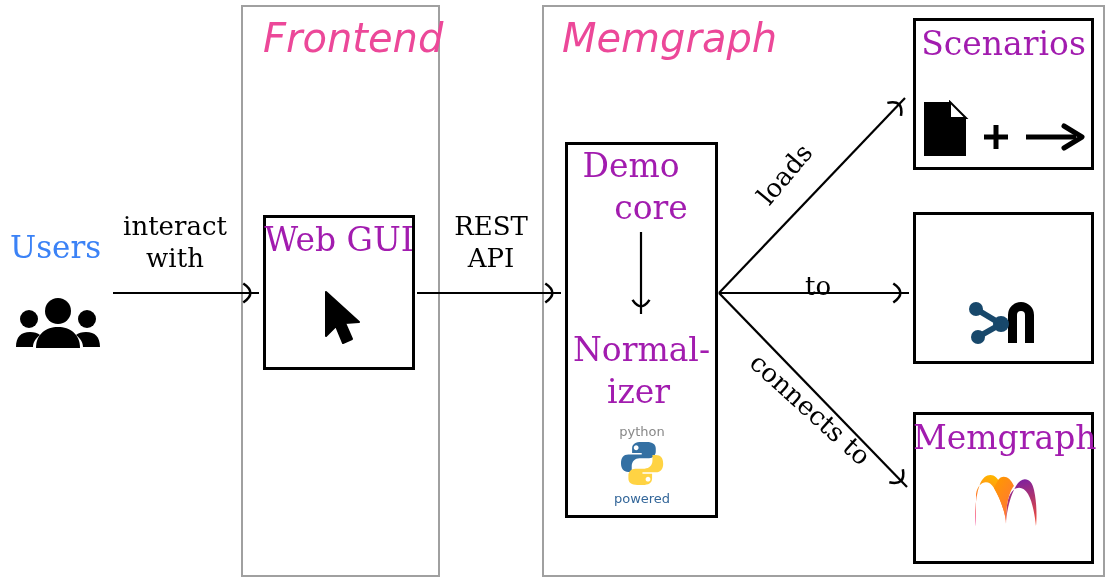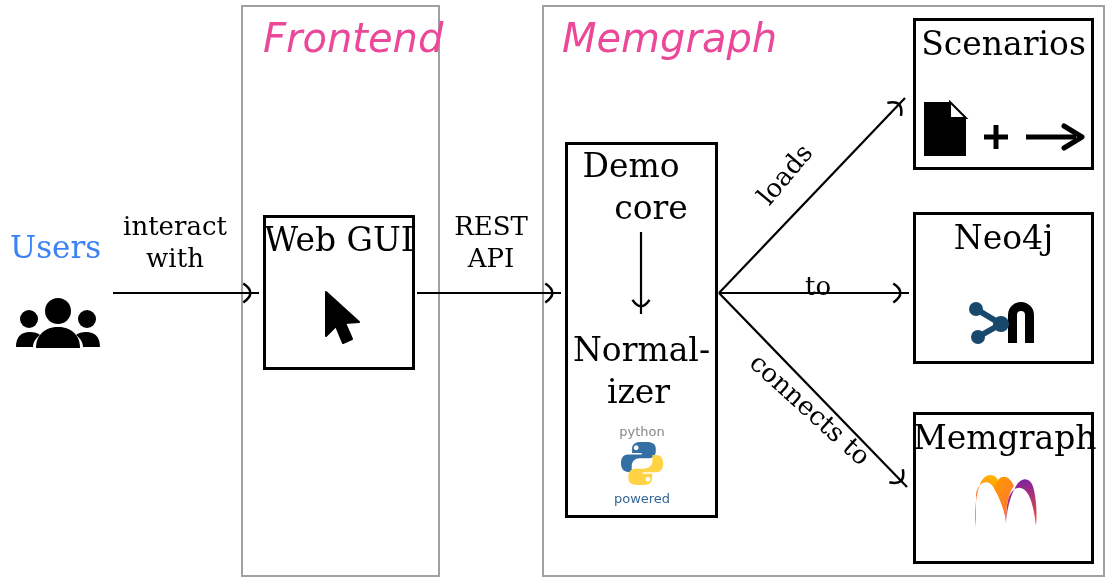--- a/index.html
+++ b/index.html
@@ -35,21 +35,21 @@
     border: 3px solid #000000;
     background: #ffffff;
     box-sizing: border-box;
   }
   .node-label {
     position: absolute;
     width: 100%;
     text-align: center;
     font-family: "DejaVu Serif", serif;
     font-size: 33px;
-    color: #000000;
+    color: #a21caf;
     line-height: 1.08;
     left: 0;
   }
   .edge-label {
     position: absolute;
     font-family: "DejaVu Serif", serif;
     font-size: 26px;
     color: #000000;
     text-align: center;
     line-height: 1.12;
@@ -144,21 +144,20 @@
         <line x1="74" y1="25" x2="74" y2="49"></line>
       </g>
       <g>
         <line x1="104" y1="37" x2="154" y2="37" stroke="#000" stroke-width="5"></line>
         <path d="M142 26 L160 37 L142 48" fill="none" stroke="#000" stroke-width="5" stroke-linecap="round" stroke-linejoin="round"></path>
       </g>
     </svg>
   </div>
 
   <div class="node-box" style="left:913px; top:212px; width:181px; height:152px;"></div>
-  <div class="node-label" style="left:913px; top:220px; width:181px;">Neo4j</div>
   <div class="icon-holder" style="left:968px; top:293px; width:72px; height:56px;">
     <svg width="72" height="56" viewBox="0 0 72 56">
       <path d="M40 50 L40 22 A13 13 0 0 1 66 22 L66 50 L57 50 L57 22 A4 4 0 0 0 49 22 L49 50 Z" fill="#000000"></path>
       <g fill="#18486b">
         <circle cx="8" cy="16" r="7"></circle>
         <circle cx="10" cy="44" r="7"></circle>
         <circle cx="33" cy="31" r="8"></circle>
         <line x1="8" y1="16" x2="33" y2="31" stroke="#18486b" stroke-width="6"></line>
         <line x1="10" y1="44" x2="33" y2="31" stroke="#18486b" stroke-width="6"></line>
       </g>

